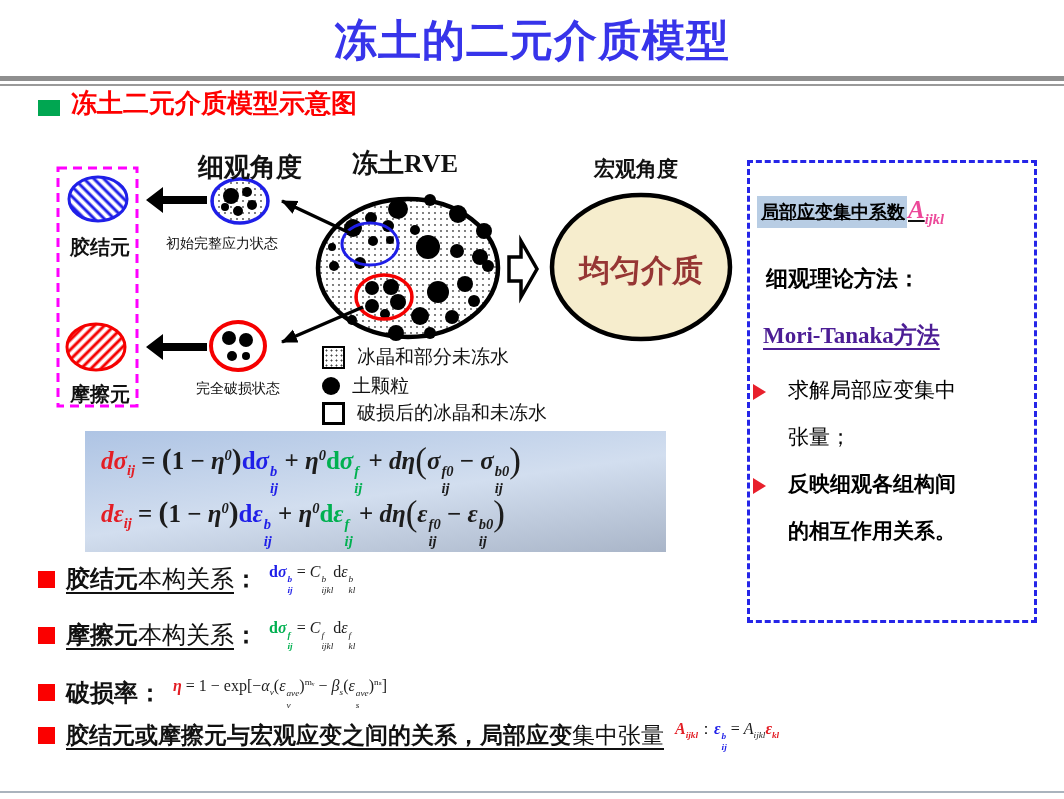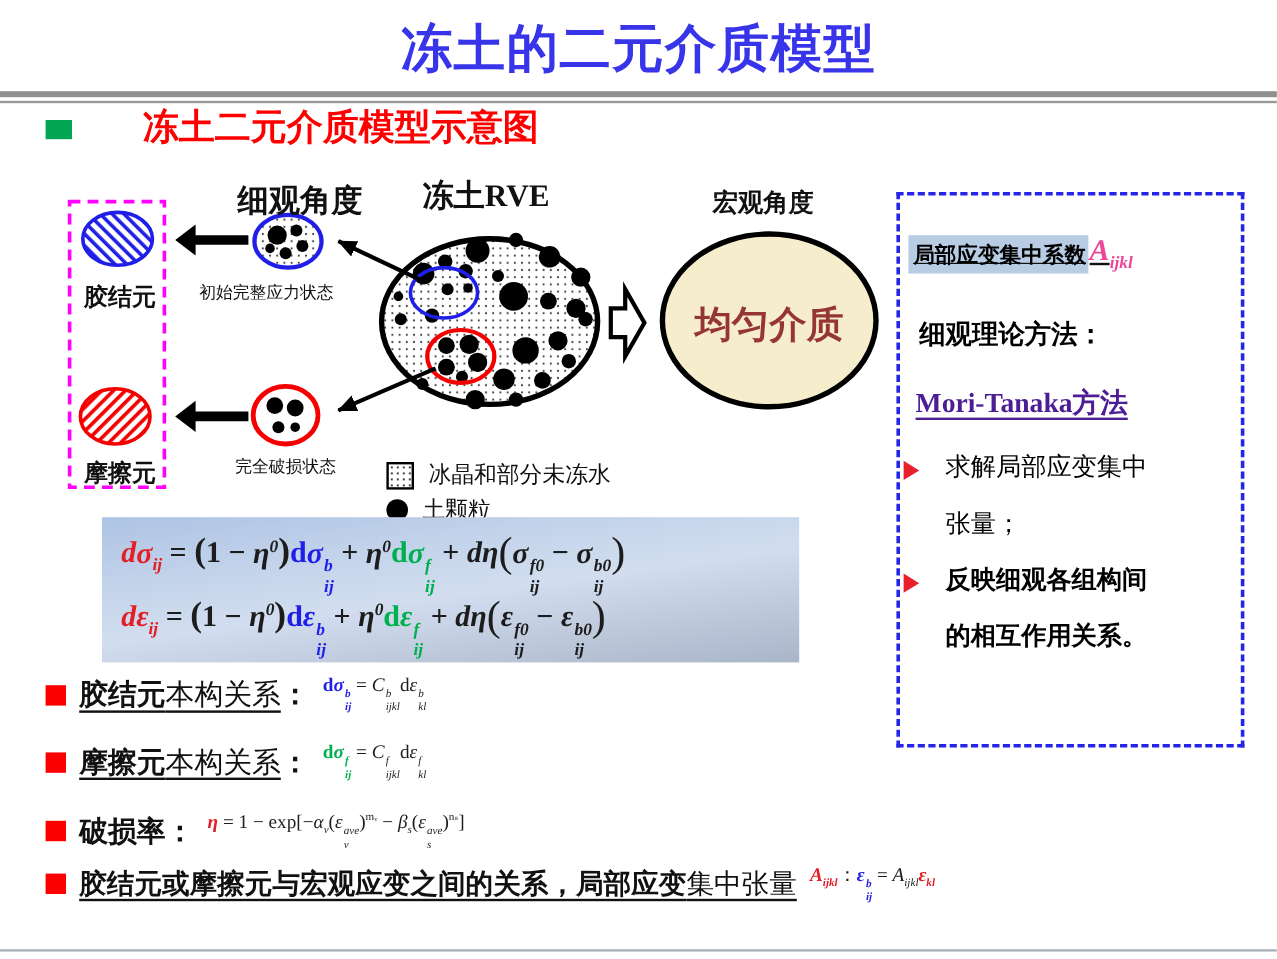--- a/index.html
+++ b/index.html
@@ -10,38 +10,38 @@
 
   
   .title{top:12px;left:0;width:100%;text-align:center;font-size:43px;font-weight:bold;
          color:#3734ea;letter-spacing:1px;}
   .divider-top{top:76px;left:0;width:100%;height:3px;background:#fff;
                border-top:5px solid #8f8f8f;border-bottom:2px solid #9a9a9a;}
   .divider-bottom{top:791px;left:0;width:100%;height:2px;background:#aab3bd;}
 
   
   .green-sq{top:100px;left:38px;width:22px;height:16px;background:#00a651;}
-  .section-heading{top:86px;left:71px;font-size:30px;font-weight:bold;color:#fe0000;margin-left:48px;}
+  .section-heading{top:86px;left:71px;font-size:26px;font-weight:bold;color:#fe0000;}
 
   
   .lbl-b{font-weight:bold;color:#111;}
   .micro-label{top:150px;left:198px;font-size:26px;}
   .rve-label{top:146px;left:352px;font-size:26px;}
   .rve-en{font-family:"Liberation Serif","DejaVu Serif",serif;}
   .macro-label{top:155px;left:594px;font-size:21px;}
   .bonded-label{top:234px;left:70px;font-size:20px;}
   .friction-label{top:381px;left:70px;font-size:20px;}
   .state-label{font-size:14px;color:#111;}
   .initial-state{top:235px;left:166px;}
   .damaged-state{top:380px;left:196px;}
   .homog-label{top:250px;left:576px;width:130px;text-align:center;
                font-size:31px;font-weight:bold;color:#963634;}
 
   
-  .legend-row{display:flex;align-items:center;gap:12px;margin-top:39px;}
+  .legend-row{display:flex;align-items:center;gap:12px;}
   .legend-1{top:344px;left:322px;}
   .legend-2{top:373px;left:322px;}
   .legend-3{top:400px;left:322px;}
   .legend-label{font-size:19px;color:#111;}
   .sym-dotted{width:19px;height:19px;border:2px solid #000;
       background-image:radial-gradient(#444 0.9px, transparent 1.1px);background-size:5px 5px;}
   .sym-dot{width:18px;height:18px;border-radius:50%;background:#000;}
   .sym-open{width:17px;height:17px;border:3px solid #000;background:#fff;}
 
   

